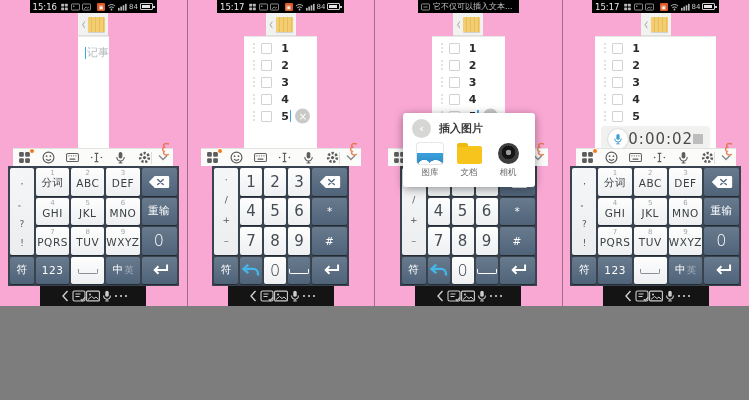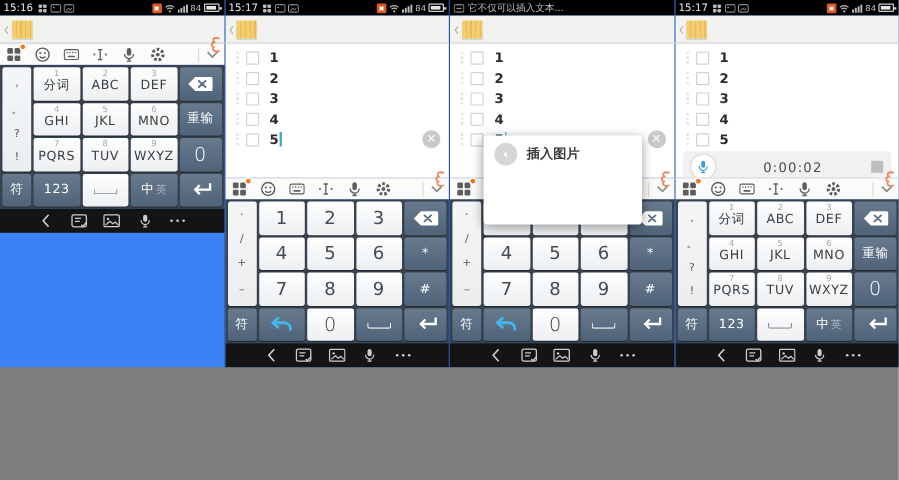--- a/index.html
+++ b/index.html
@@ -1,20 +1,20 @@
 <!DOCTYPE html>
 <html><head>
 <meta charset="utf-8">
 <style>
   html,body{margin:0;padding:0;}
   *{box-sizing:border-box;}
   body{font-family:"DejaVu Sans",sans-serif;}
   .stage{width:749px;height:400px;background:#7d7d7d;position:relative;overflow:hidden;}
   .phones{display:flex;height:306px;}
-  .phone{flex:1 1 0;position:relative;background:#3b82f6;display:flex;flex-direction:column;border-right:1px solid rgba(0,0,0,.35);}
+  .phone{flex:1 1 0;position:relative;background:#f9a8d4;display:flex;flex-direction:column;border-right:1px solid rgba(0,0,0,.35);align-items:center;}
   .phone:last-child{border-right:none;}
 
   
   .statusbar{height:13px;background:#000;color:#d8d8d8;display:flex;align-items:center;padding:0 3px;gap:3px;flex:0 0 auto;}
   .st-time{font-size:8.5px;color:#e8e8e8;}
   .st-group{display:flex;align-items:center;gap:2px;}
   .st-flex{flex:1;}
   .st-ic{width:9px;height:8px;color:#b9b9b9;display:inline-flex;}
   .st-ic svg{width:100%;height:100%;}
   .st-app{width:8px;height:8px;background:#dd5a26;border-radius:1px;display:inline-flex;align-items:center;justify-content:center;color:#fff;font-size:5px;}
@@ -37,21 +37,21 @@
   .checklist{padding:4px 0 0 9px;}
   .cl-row{display:flex;align-items:center;height:14px;margin-bottom:3px;position:relative;padding-right:26px;}
   .cl-handle{width:2px;height:10px;margin-right:6px;background:repeating-linear-gradient(to bottom,#e2e2e2 0 2px,transparent 2px 4px);}
   .cl-box{width:11px;height:11px;border:1px solid #d2d2d2;border-radius:1px;background:#fff;margin-right:9px;}
   .cl-label{font-size:11px;color:#2b2b2b;font-weight:600;}
   .cl-cursor{width:1.5px;height:12px;background:#41a7d7;margin-left:1px;}
   .cl-del{position:absolute;right:7px;top:50%;transform:translateY(-50%);width:15px;height:15px;border-radius:50%;background:#c9c9c7;color:#fff;font-size:10px;line-height:15px;text-align:center;}
   .recorder{margin:2px 6px 0;height:26px;background:#f1f1ef;border-radius:4px;display:flex;align-items:center;padding:0 7px;}
   .rec-circle{width:20px;height:20px;border-radius:50%;background:#fff;box-shadow:0 0 2px rgba(0,0,0,.25);display:flex;align-items:center;justify-content:center;color:#3f9fd4;}
   .rec-circle svg{width:10px;height:12px;}
-  .rec-time{flex:1;text-align:center;font-size:11px;color:#4a4a4a;letter-spacing:1px;}
+  .rec-time{flex:1;text-align:center;font-size:15px;color:#4a4a4a;letter-spacing:1px;}
   .rec-stop{width:10px;height:10px;background:#bdbdbd;}
 
   
   .toolbar{height:18px;background:#fbfbfa;border-top:1px solid #e2e2e0;display:flex;align-items:center;justify-content:space-between;padding:0 5px;position:relative;flex:0 0 auto;}
   .tb-group{display:flex;align-items:center;gap:11px;}
   .tb-ic{width:13px;height:13px;color:#5d5d5d;display:inline-flex;position:relative;}
   .tb-ic svg{width:100%;height:100%;}
   .tb-badge{position:absolute;top:-3px;right:-4px;width:6px;height:6px;border-radius:50%;background:#f07a22;border:1px solid #fff;}
   .tb-end{display:flex;align-items:center;gap:6px;}
   .tb-sep{width:1px;height:12px;background:#ddddda;}
@@ -149,20 +149,26 @@
               </svg>
             </span>
   <span class="st-batt-pct">84</span>
   <span class="st-batt"></span>
 </span>
       </div>
       <div class="header">
         <span class="hd-back">‹</span>
         <span class="hd-note"></span>
       </div>
+      <div class="content">
+        <div class="ph-row">
+          <span class="ph-cursor"></span>
+          <span class="ph-text">记事</span>
+        </div>
+      </div>
       <div class="toolbar">
   <span class="tb-group">
     <span class="tb-ic">
               <svg viewBox="0 0 12 12" fill="currentColor">
                 <rect x="1" y="1" width="4.4" height="4.4" rx="1"></rect>
                 <rect x="6.6" y="1" width="4.4" height="4.4" rx="1"></rect>
                 <rect x="1" y="6.6" width="4.4" height="4.4" rx="1"></rect>
                 <rect x="6.6" y="6.6" width="4.4" height="4.4" rx="1"></rect>
               </svg>
               <span class="tb-badge"></span>
@@ -806,20 +812,34 @@
               <circle cx="12" cy="2" r="1.1"></circle>
             </svg>
           </span>
 </div>
 
       <div class="popup">
         <div class="pp-head">
           <span class="pp-back">‹</span>
           <span class="pp-title">插入图片</span>
         </div>
+        <div class="pp-opts">
+          <div class="pp-opt">
+            <div class="opt-ic opt-gallery"></div>
+            <div class="pp-label">图库</div>
+          </div>
+          <div class="pp-opt">
+            <div class="opt-ic opt-folder"></div>
+            <div class="pp-label">文档</div>
+          </div>
+          <div class="pp-opt">
+            <div class="opt-ic opt-camera"></div>
+            <div class="pp-label">相机</div>
+          </div>
+        </div>
       </div>
     </section>
 
     <section class="phone">
       <div class="statusbar">
         <span class="st-time">15:17</span>
         <span class="st-group">
   <span class="st-ic">
               <svg viewBox="0 0 12 12" fill="currentColor">
                 <rect x="1" y="1" width="4.4" height="4.4" rx="1"></rect>

